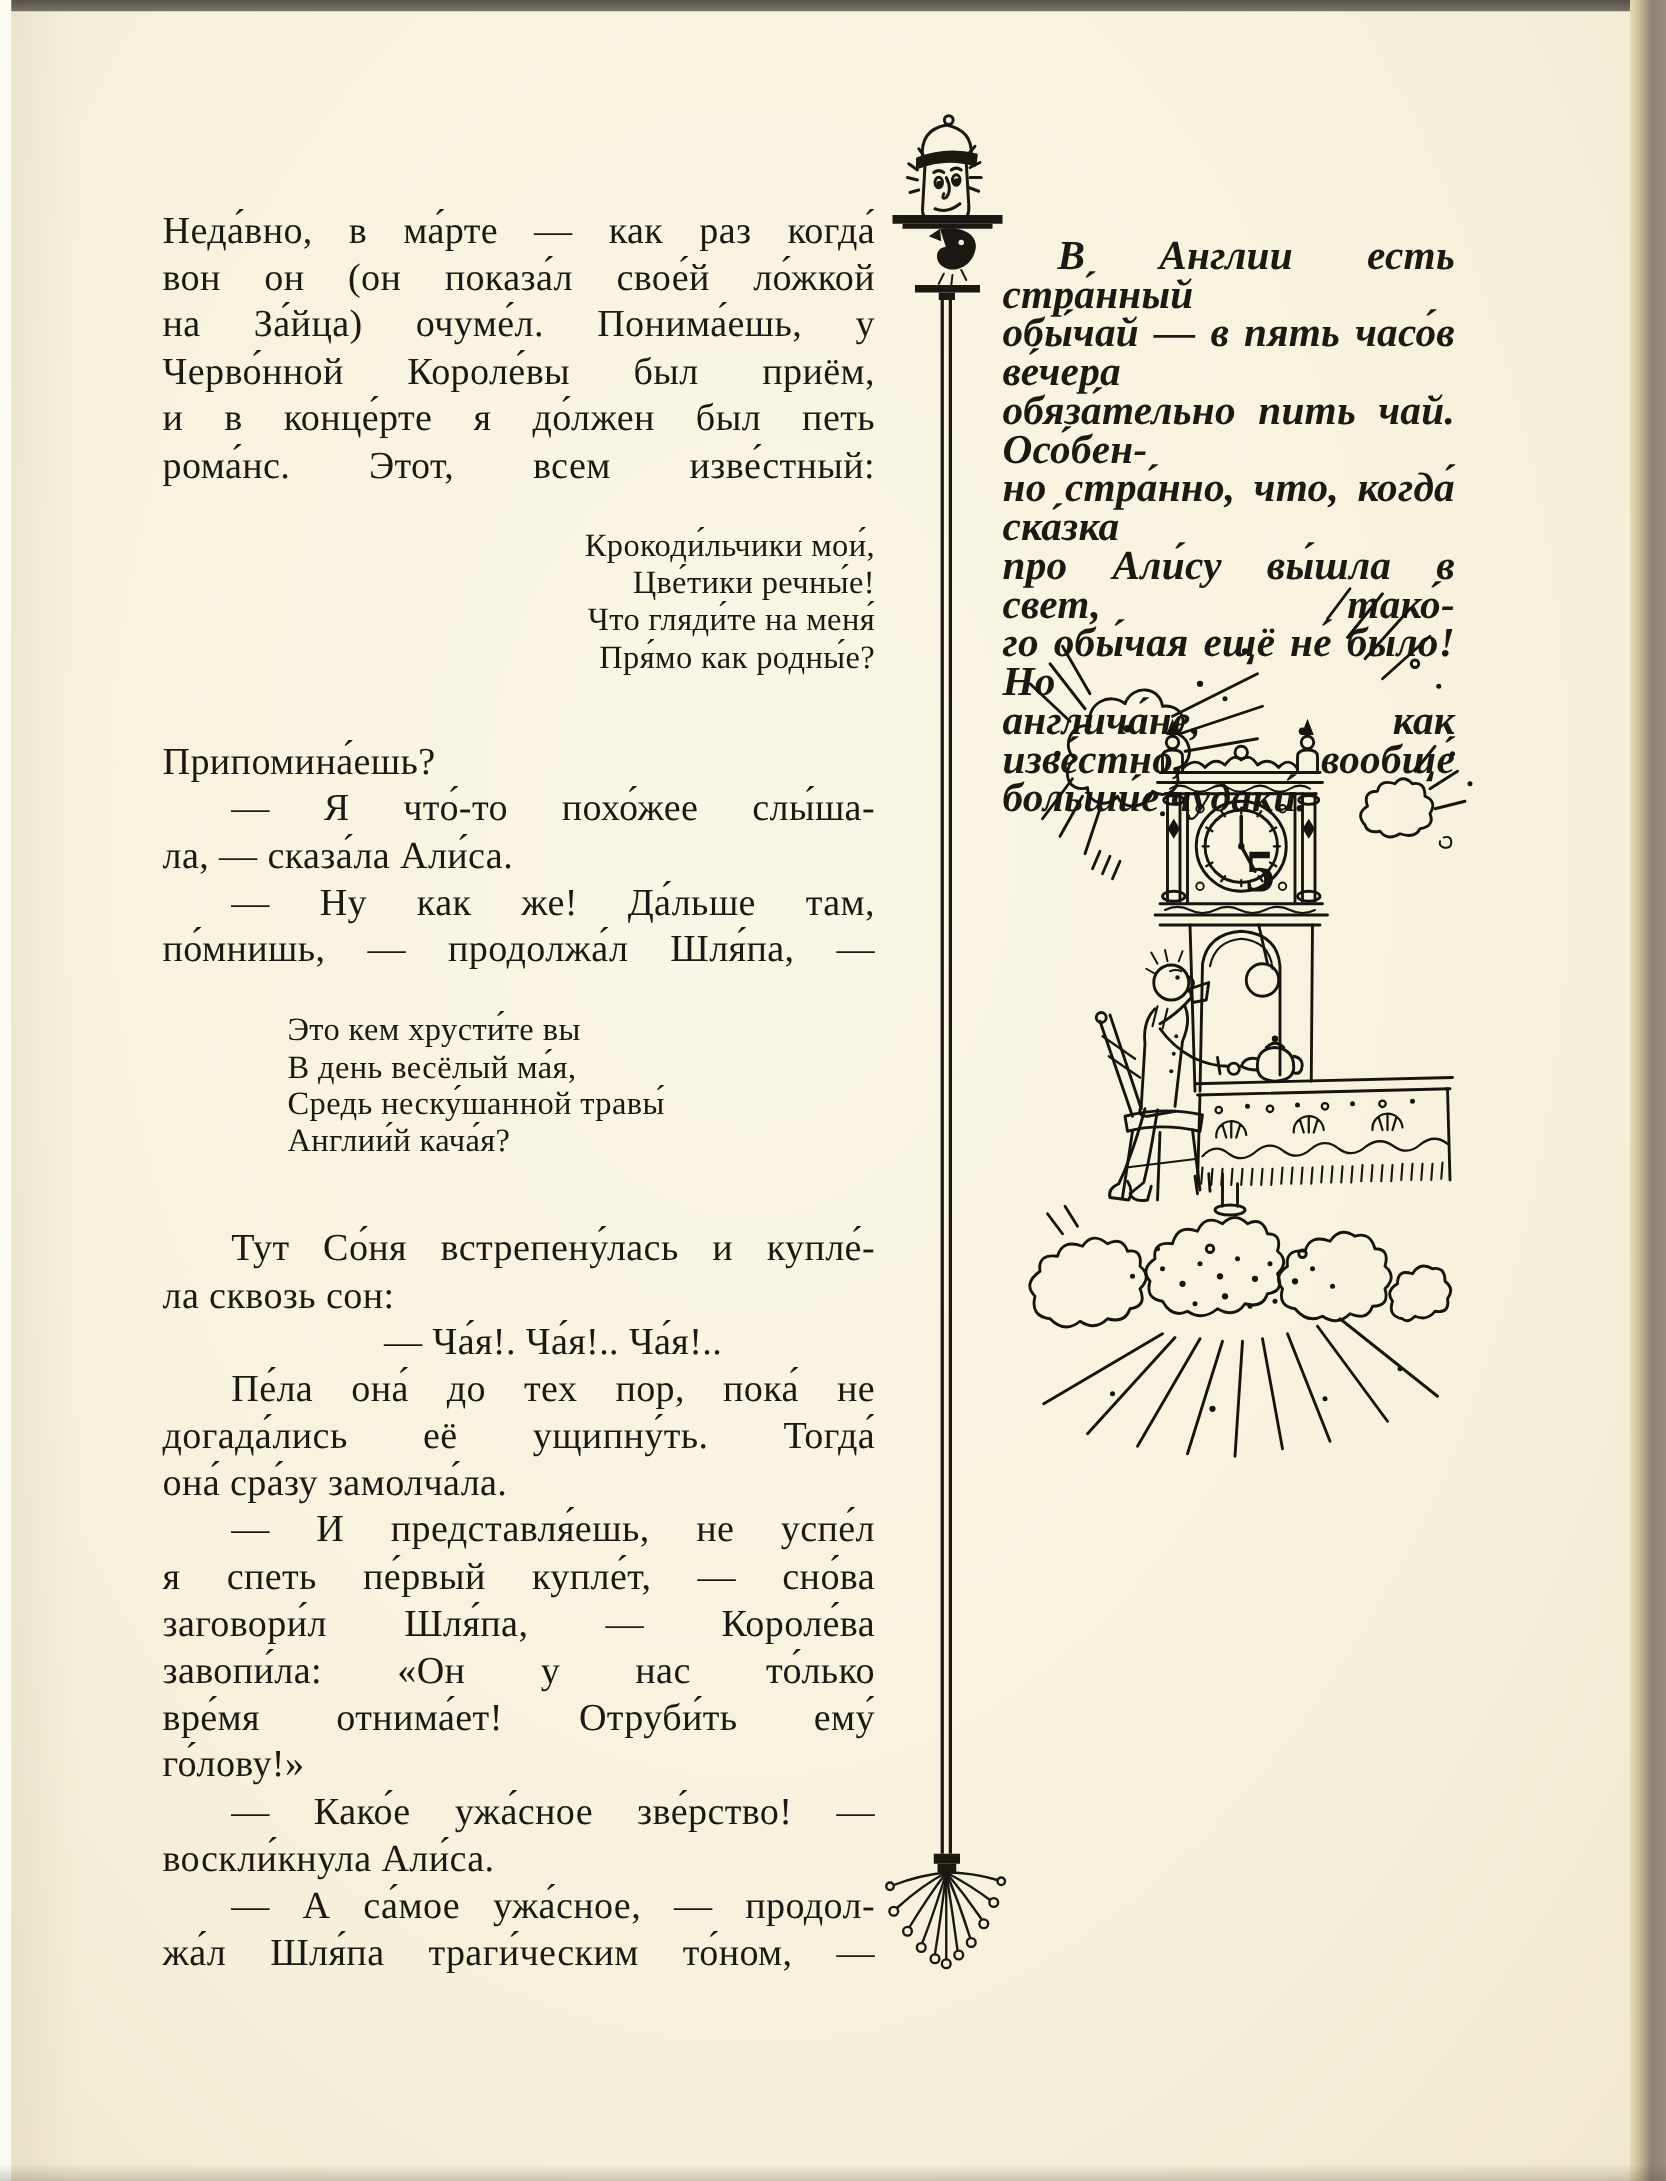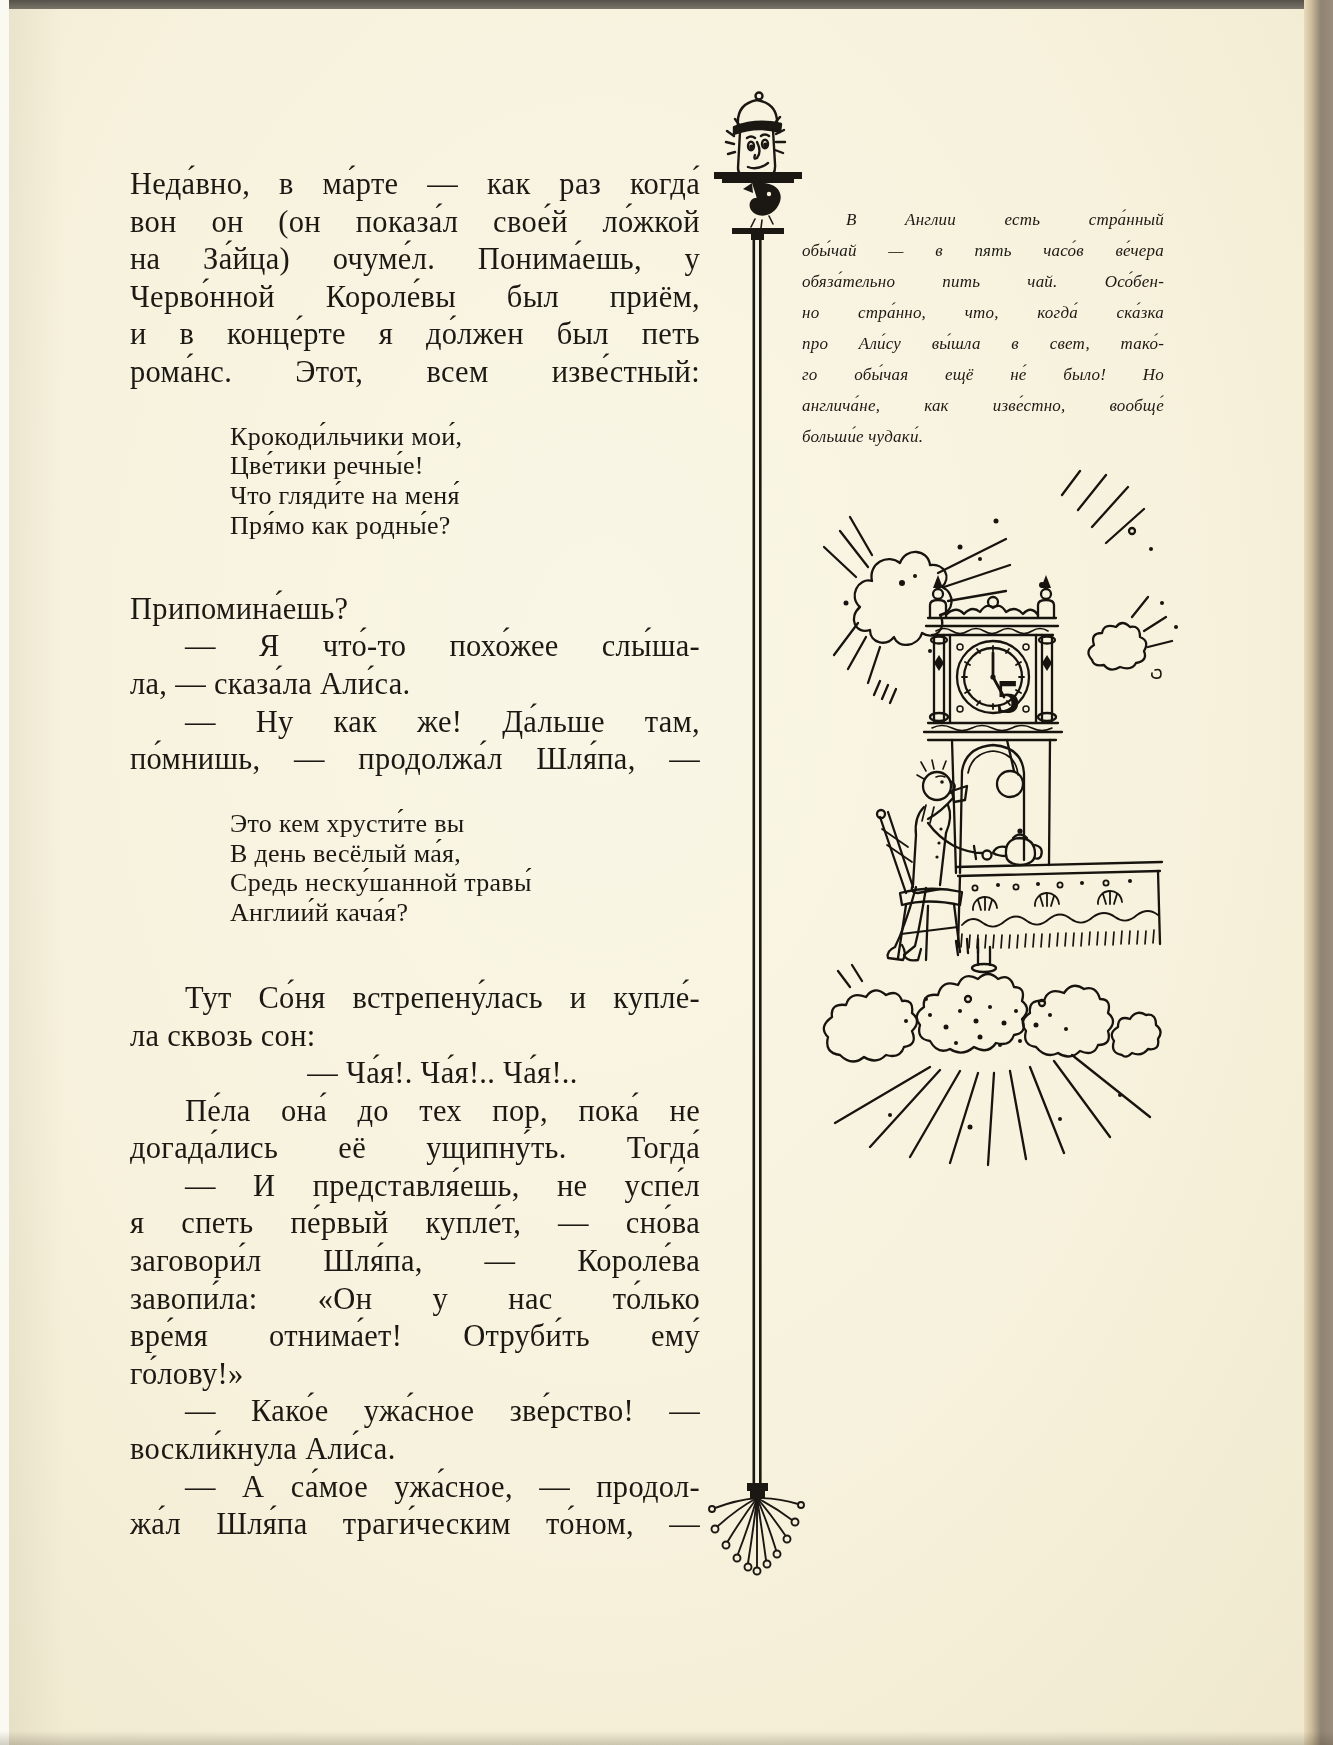--- a/index.html
+++ b/index.html
@@ -15,29 +15,29 @@
   .edge-left-shadow{position:absolute;left:9px;top:0;width:55px;height:100%;
     background:linear-gradient(to right,rgba(90,80,50,0.07),rgba(90,80,50,0));}
   .edge-right{position:absolute;right:0;top:0;width:29px;height:100%;
     background:linear-gradient(to right,#e8dcbc 0%,#c9b896 28%,#8f8374 58%,#9a8d7d 100%);}
   .edge-bottom{position:absolute;left:0;bottom:0;width:100%;height:14px;
     background:linear-gradient(to bottom,rgba(60,50,30,0),rgba(60,50,30,0.22));}
 
   .main{position:absolute; left:130px; top:166px; width:570px;}
   .para{font-size:30.5px; line-height:37.6px; letter-spacing:0.3px; margin:0;}
   .verse{font-size:26px; line-height:29.8px; letter-spacing:0.3px; margin:30px 0 30px 100px;}
-  .verse.v1{margin-bottom:50px;}
+  .verse.v1{margin-bottom:50px;text-align:right;}
   .verse.v2{margin-bottom:52px;}
   .ln{white-space:normal;}
   .just{text-align:justify; text-align-last:justify;}
   .ind{text-indent:55px;text-align:center;}
   .ind-sm{text-indent:44px;}
 
-  .note{position:absolute; left:802px; top:204px; width:362px;
-    font-style:italic; font-size:17px; line-height:31px; letter-spacing:0.2px;}
+  .note{position:absolute; left:802px; top:190px; width:362px;
+    font-style:italic; font-size:33px; line-height:31px; letter-spacing:0.2px;font-weight:bold;}
 
   .ornament{position:absolute; left:700px; top:80px; width:120px; height:1510px;}
   .illustration{position:absolute; left:810px; top:455px; width:370px; height:715px;}
   svg{display:block;}
 </style>
 </head>
 <body>
 
 <div class="screen">
   <div class="edge-top"></div>
@@ -77,20 +77,21 @@
       <div class="ln">Средь неску́шанной травы́</div>
       <div class="ln">Англии́й кача́я?</div>
     </div>
 
     <div class="para">
       <div class="ln just ind">Тут Со́ня встрепену́лась и купле́-</div>
       <div class="ln">ла сквозь сон:</div>
       <div class="ln ind">— Ча́я!. Ча́я!.. Ча́я!..</div>
       <div class="ln just ind">Пе́ла она́ до тех пор, пока́ не</div>
       <div class="ln just">догада́лись её ущипну́ть. Тогда́</div>
+      <div class="ln">она́ сра́зу замолча́ла.</div>
       <div class="ln just ind">— И представля́ешь, не успе́л</div>
       <div class="ln just">я спеть пе́рвый купле́т, — сно́ва</div>
       <div class="ln just">заговори́л Шля́па, — Короле́ва</div>
       <div class="ln just">завопи́ла: «Он у нас то́лько</div>
       <div class="ln just">вре́мя отнима́ет! Отруби́ть ему́</div>
       <div class="ln">го́лову!»</div>
       <div class="ln just ind">— Како́е ужа́сное зве́рство! —</div>
       <div class="ln">воскли́кнула Али́са.</div>
       <div class="ln just ind">— А са́мое ужа́сное, — продол-</div>
       <div class="ln just">жа́л Шля́па траги́ческим то́ном, —</div>

